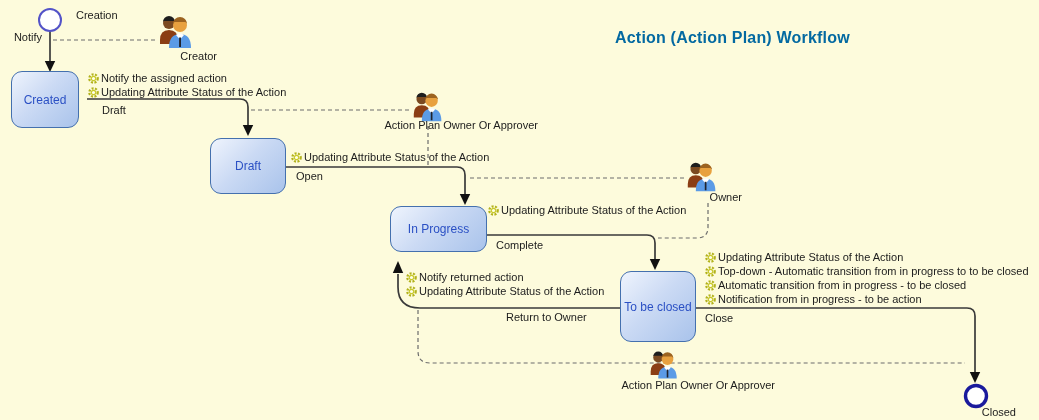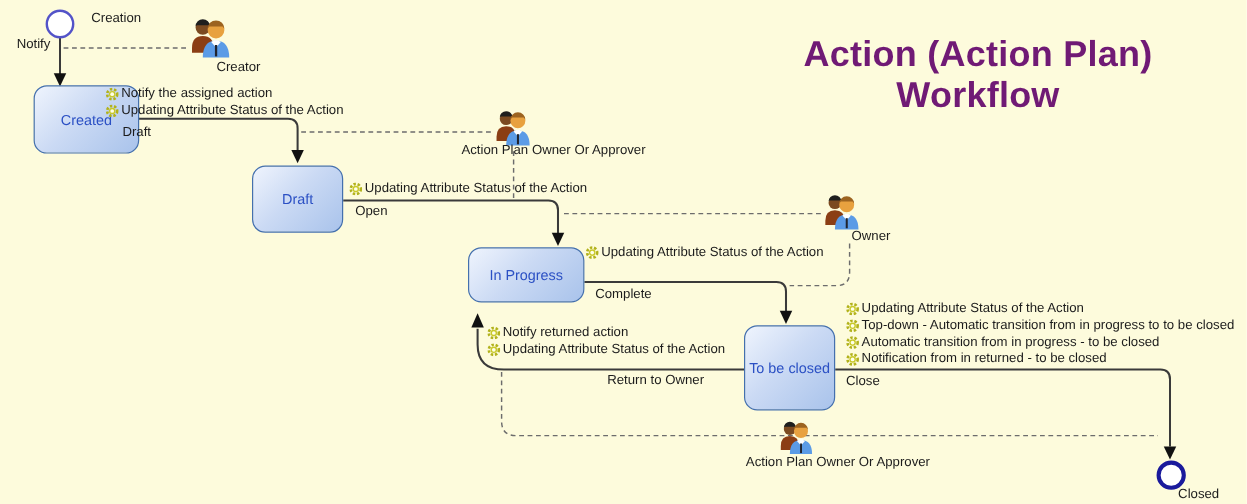--- a/index.html
+++ b/index.html
@@ -7,21 +7,21 @@
     position:relative; width:1039px; height:420px;
     background:#FDFBDC; overflow:hidden;
     font-family:"Liberation Sans", sans-serif;
   }
   svg.layer { position:absolute; left:0; top:0; }
   .lbl { position:absolute; font-size:11px; color:#1C1C1C; white-space:nowrap; line-height:12px; }
   .center { text-align:right; }
   .right { text-align:right; }
   .title {
     position:absolute; left:615px; top:29px; width:400px;
-    font-size:30px; font-weight:bold; color:#701a75; text-align:center;
+    font-size:16px; font-weight:bold; color:#0369a1; text-align:left;
     letter-spacing:0.2px;
   }
   .state {
     position:absolute; box-sizing:border-box;
     border:1.5px solid #4470AE; border-radius:11px;
     background:linear-gradient(135deg,#EFF4FD 0%,#CBDAF4 45%,#A9C3EB 100%);
     color:#2B50C4; font-size:12px;
     display:flex; align-items:center; justify-content:center;
   }
   .actions { position:absolute; }
@@ -83,21 +83,21 @@
     <circle cx="976" cy="396" r="10.5" fill="#FFFFFF" stroke="#1A1A9C" stroke-width="3.4"></circle>
 
     <use href="#person-pair" x="158" y="13"></use>
     <use href="#person-pair" x="412" y="90" transform="translate(412,90) scale(0.89) translate(-412,-90)"></use>
     <use href="#person-pair" x="686" y="160" transform="translate(686,160) scale(0.89) translate(-686,-160)"></use>
     <use href="#person-pair" x="649" y="349" transform="translate(649,349) scale(0.84) translate(-649,-349)"></use>
   </svg>
 
   <div class="title">Action (Action Plan) Workflow</div>
 
-  <div class="state" style="left:28px;top:71px;width:88px;height:57px">
+  <div class="state" style="left:11px;top:71px;width:68px;height:57px">
     <span>Created</span>
   </div>
   <div class="state" style="left:210px;top:138px;width:76px;height:56px">
     <span>Draft</span>
   </div>
   <div class="state" style="left:390px;top:206px;width:97px;height:46px">
     <span>In Progress</span>
   </div>
   <div class="state" style="left:620px;top:271px;width:76px;height:71px">
     <span>To be closed</span>
@@ -183,21 +183,21 @@
           <circle cx="6" cy="6" r="1.7" fill="#FFFFE9"></circle>
         </svg>
       <span>Automatic transition from in progress - to be closed</span>
     </div>
     <div class="action-row">
       <svg class="gear" viewBox="0 0 12 12">
           <circle cx="6" cy="6" r="4.6" fill="none" stroke="#B2B21C" stroke-width="2.4" stroke-dasharray="2.2 1.6"></circle>
           <circle cx="6" cy="6" r="3" fill="#C9C92A"></circle>
           <circle cx="6" cy="6" r="1.7" fill="#FFFFE9"></circle>
         </svg>
-      <span>Notification from in returned - to be closed</span>
+      <span>Notification from in progress - to be action</span>
     </div>
   </div>
 
   <div class="actions" style="left:406px;top:269px">
     <div class="action-row">
       <svg class="gear" viewBox="0 0 12 12">
           <circle cx="6" cy="6" r="4.6" fill="none" stroke="#B2B21C" stroke-width="2.4" stroke-dasharray="2.2 1.6"></circle>
           <circle cx="6" cy="6" r="3" fill="#C9C92A"></circle>
           <circle cx="6" cy="6" r="1.7" fill="#FFFFE9"></circle>
         </svg>

